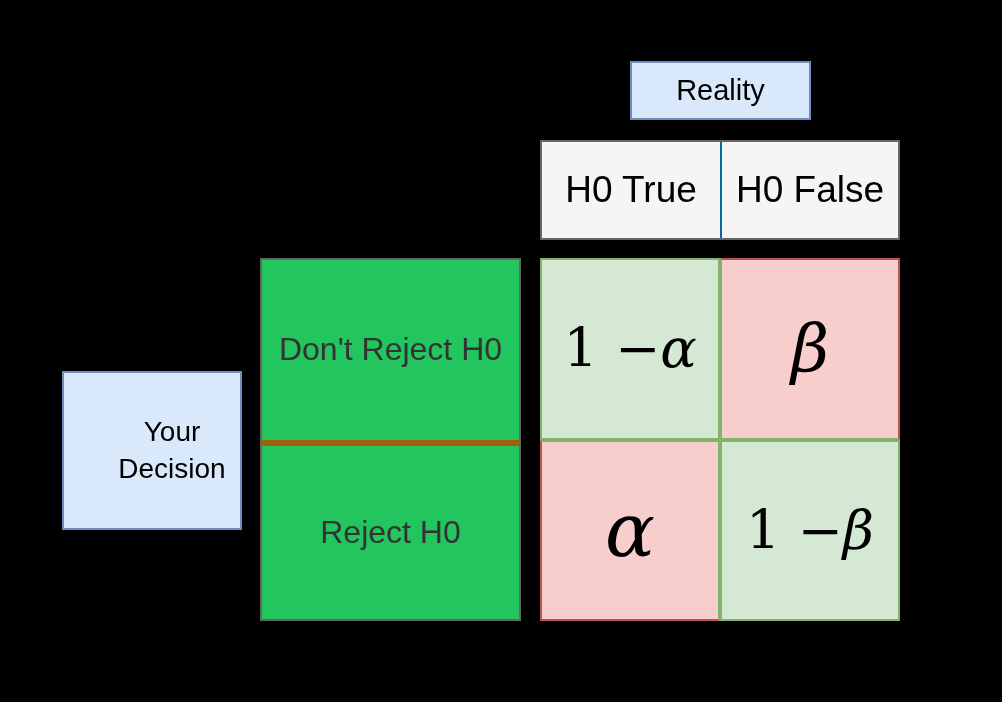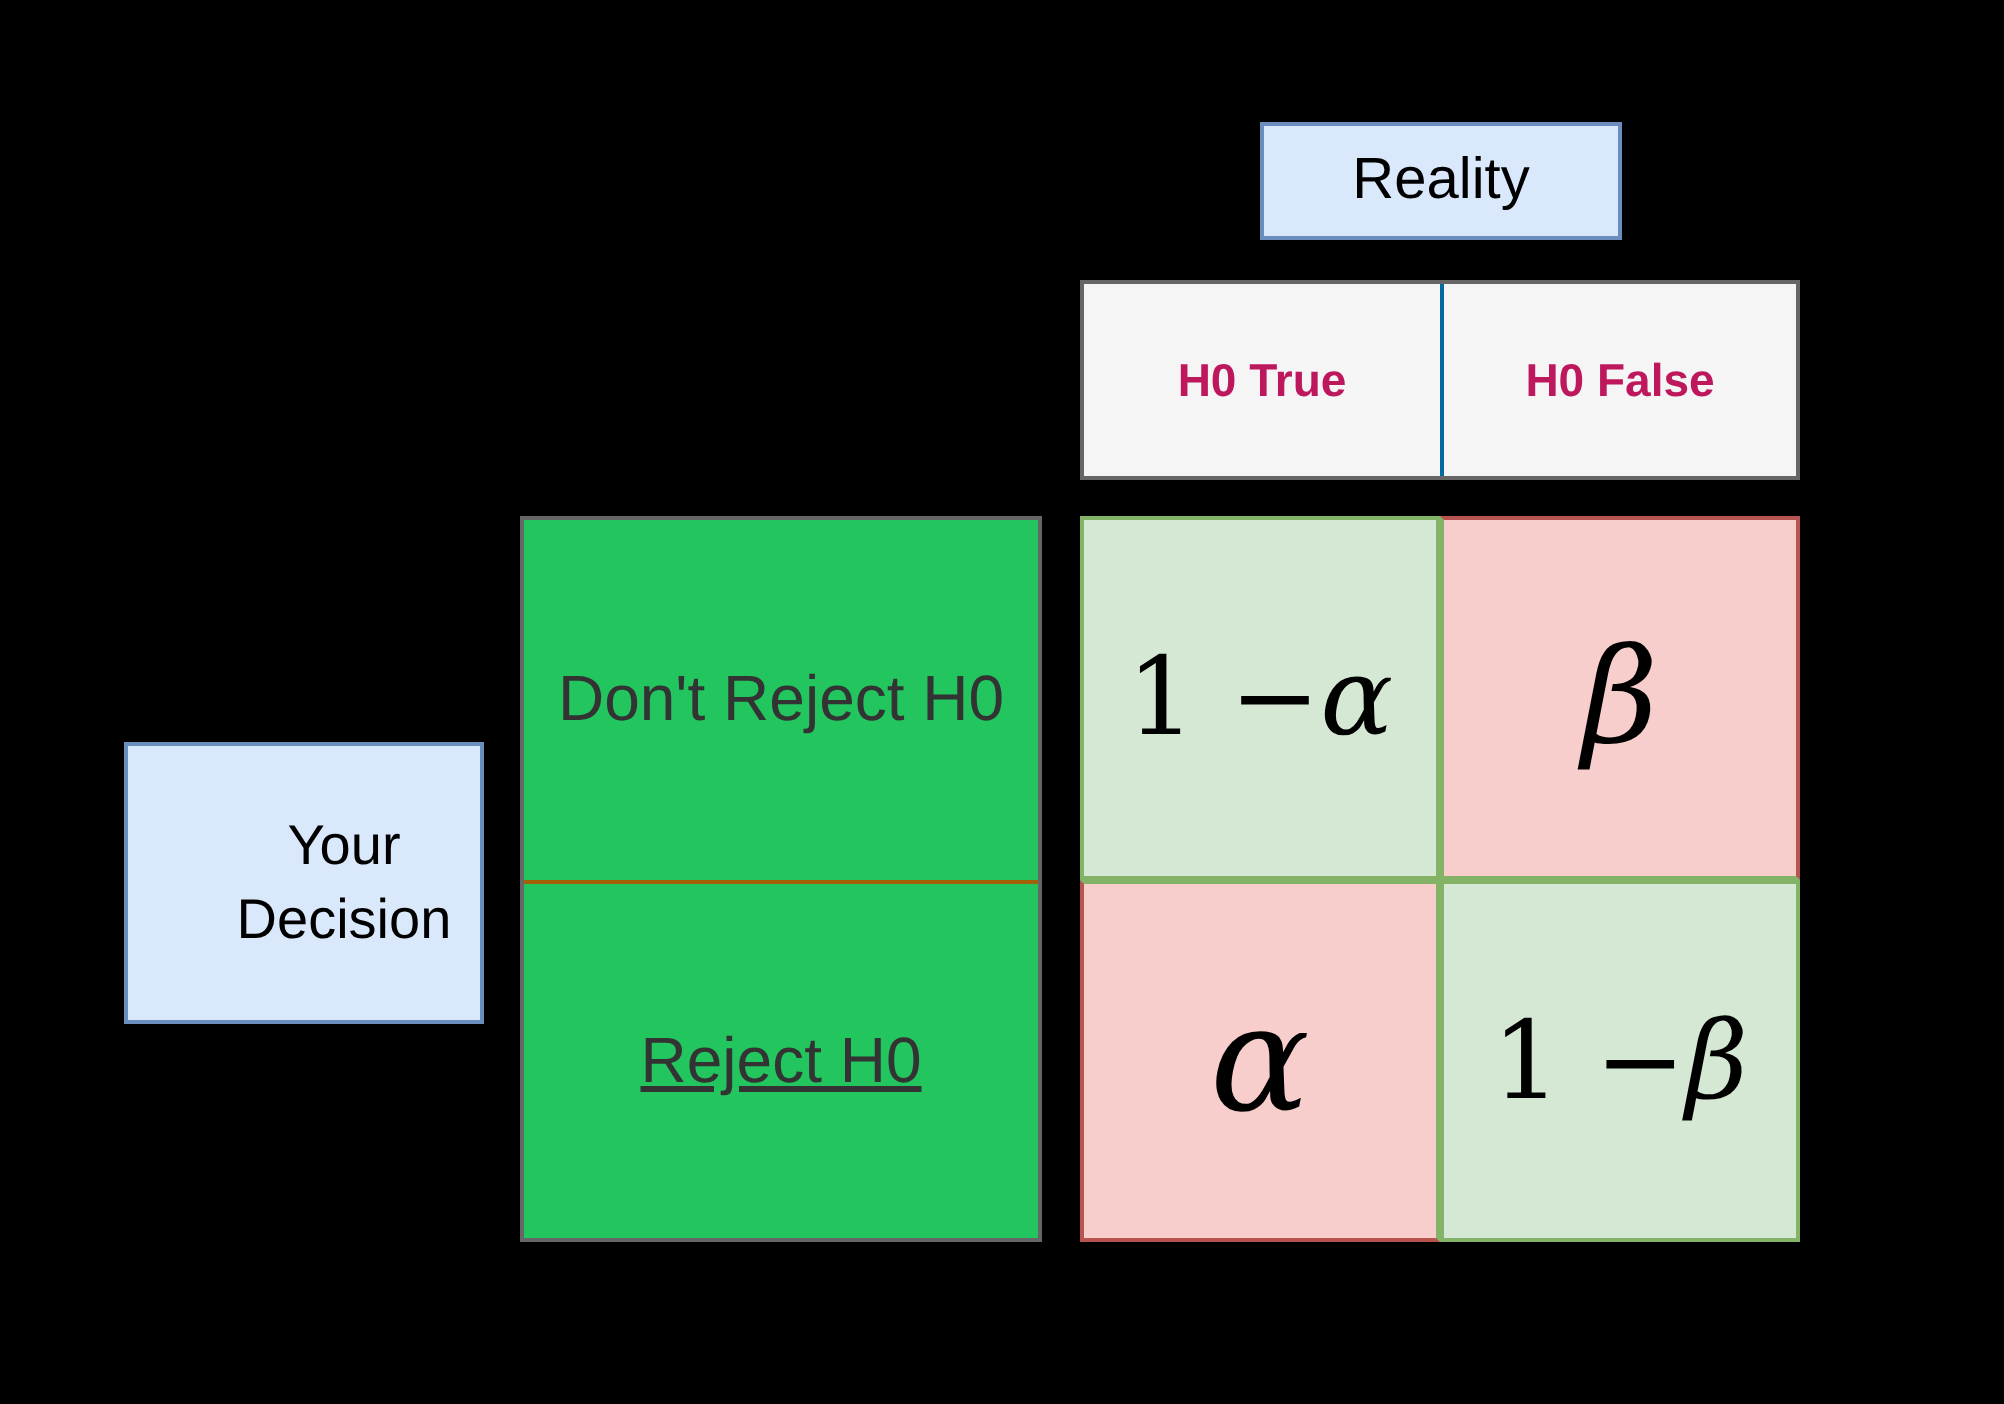--- a/index.html
+++ b/index.html
@@ -24,41 +24,40 @@
     background: #dae8fc;
     border: 2px solid #6c8ebf;
     box-sizing: border-box;
     display: flex;
     align-items: center;
     justify-content: center;
     color: #000000;
     text-align: center;
   }
   .reality-box  { left: 630px; top: 61px;  width: 181px; height: 59px;  font-size: 29px; }
-  .decision-box { left: 62px;  top: 371px; width: 180px; height: 141px; font-size: 28px; line-height: 1.32; padding-left: 40px; }
+  .decision-box { left: 62px;  top: 371px; width: 180px; height: 159px; font-size: 28px; line-height: 1.32; padding-left: 40px; }
   .prewrap { white-space: pre-line; }
 
   
   .header-table {
     position: absolute;
     left: 540px; top: 140px;
     width: 360px; height: 100px;
     background: #f5f5f5;
     border: 2px solid #666666;
     box-sizing: border-box;
     display: grid;
     grid-template-columns: 1fr 1fr;
   }
   .hcell {
     display: flex;
     align-items: center;
     justify-content: center;
-    font-size: 23px;
-    color: #be185d;
-    font-weight: bold;
+    font-size: 37px;
+    color: #000000;
   }
   .hcell.divided { border-left: 2px solid #0369a1; }
 
   .row-table {
     position: absolute;
     left: 260px; top: 258px;
     width: 261px; height: 363px;
     background: #22c55e;
     border: 2px solid #666666;
     box-sizing: border-box;
@@ -66,21 +65,21 @@
     grid-template-rows: 1fr 1fr;
   }
   .rcell {
     display: flex;
     align-items: center;
     justify-content: center;
     font-size: 32px;
     color: #333333;
     text-align: center;
   }
-  .rcell.divided { border-top: 2px solid #a16207; text-decoration: underline; }
+  .rcell.divided { border-top: 6px solid #a16207; }
 
   
   .matrix {
     position: absolute;
     left: 540px; top: 258px;
     width: 360px; height: 363px;
     display: grid;
     grid-template-columns: 1fr 1fr;
     grid-template-rows: 1fr 1fr;
   }

